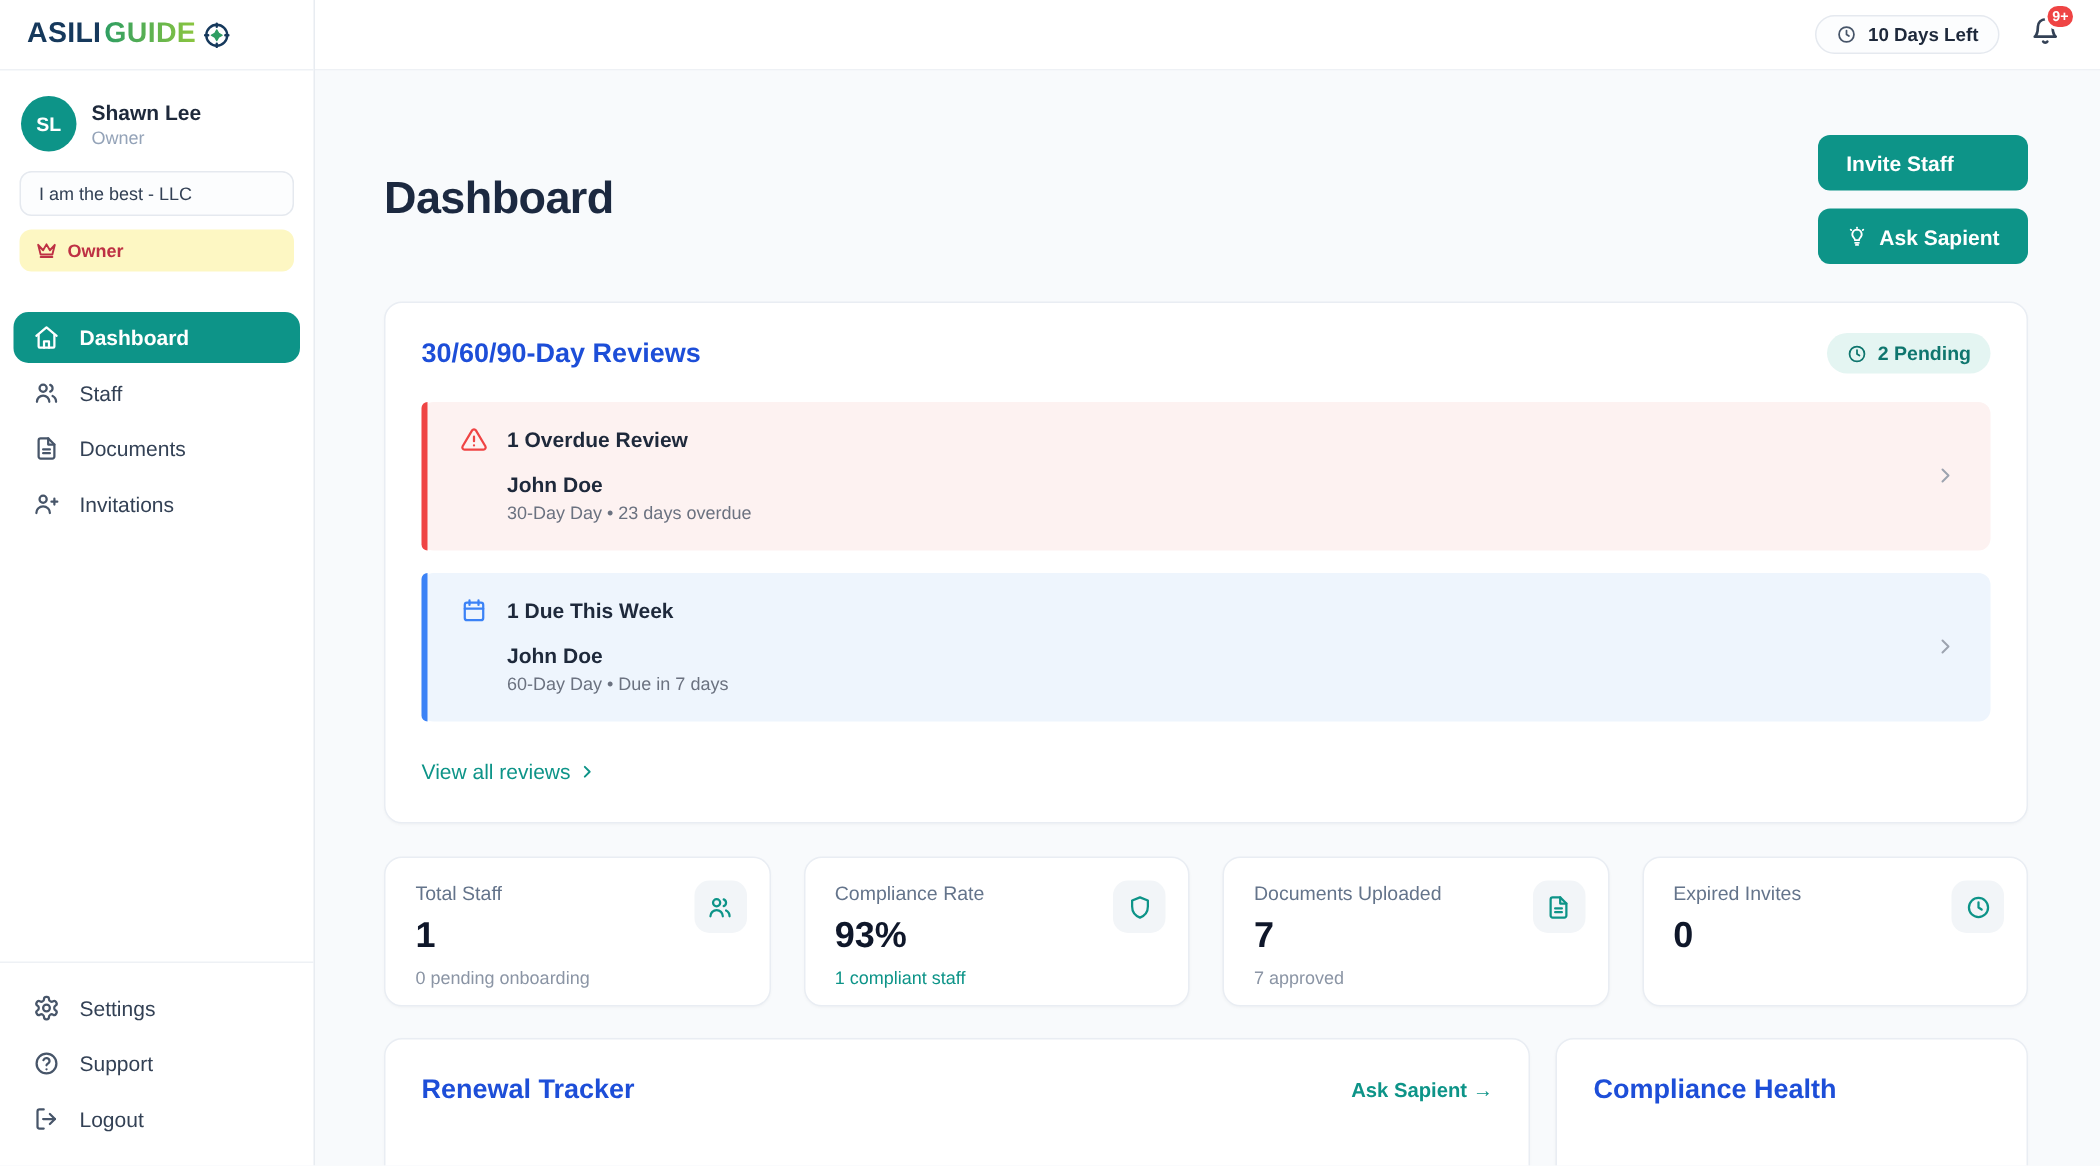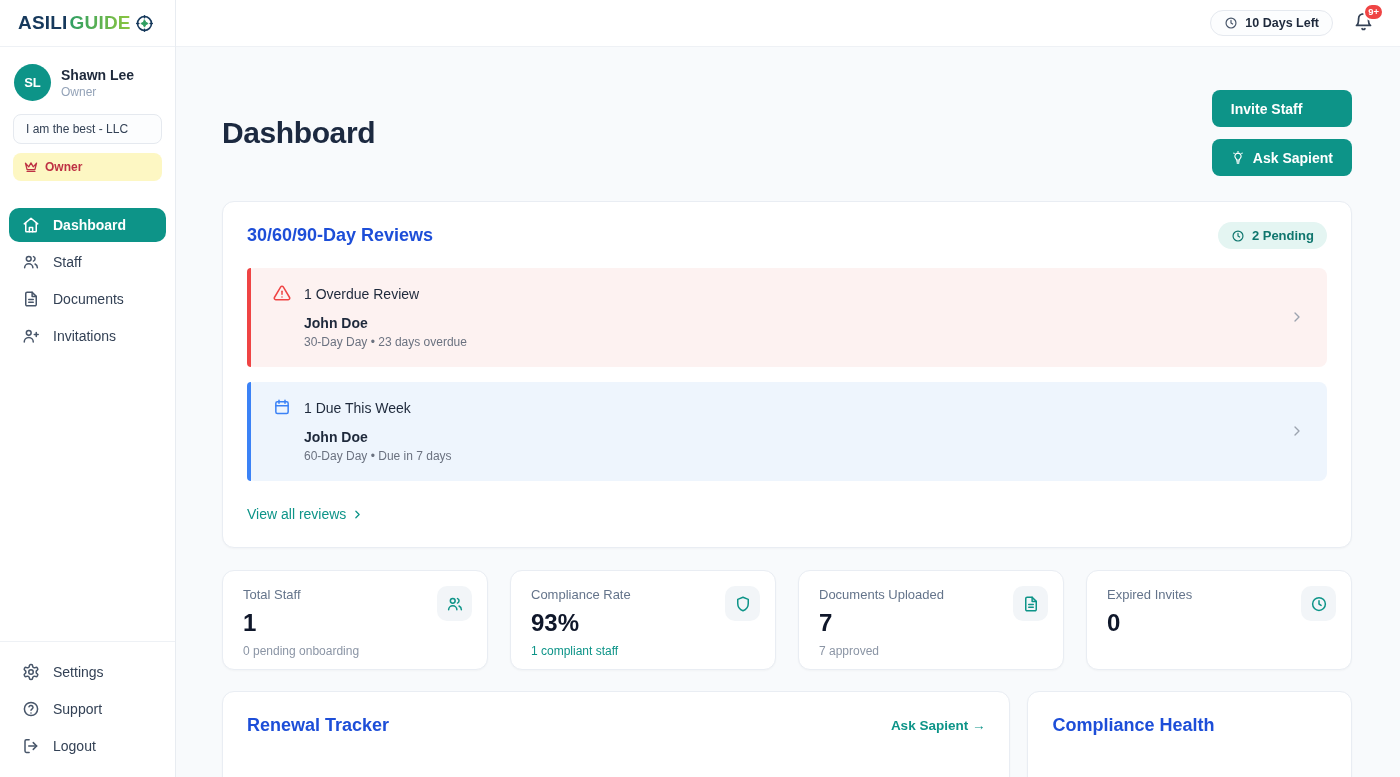--- a/index.html
+++ b/index.html
@@ -7,21 +7,21 @@
   body {
     font-family:"Liberation Sans", sans-serif;
     background:#f8fafc; color:#1e293b;
     display:flex;
   }
   svg { fill:none; stroke:currentColor; stroke-width:2; stroke-linecap:round; stroke-linejoin:round; }
   .ic { width:18px; height:18px; flex:none; }
   .ic-sm { width:14px; height:14px; flex:none; }
 
   
-  .sidebar { width:176px; height:100%; background:#ffffff; border-right:1px solid #e8ecf1; display:flex; flex-direction:column; flex:none; }
+  .sidebar { width:210px; height:100%; background:#ffffff; border-right:1px solid #e8ecf1; display:flex; flex-direction:column; flex:none; }
   .logo-row { height:47px; display:flex; align-items:center; padding-left:18px; border-bottom:1px solid #eef1f5; gap:2px; }
   .logo-text { font-size:19px; font-weight:800; letter-spacing:.2px; }
   .logo-primary { color:#16395c; }
   .logo-secondary { color:#3fa75f; background:linear-gradient(90deg,#2f9e62,#8dc63f); -webkit-background-clip:text; background-clip:text; -webkit-text-fill-color:transparent; }
   .logo-compass { width:19px; height:19px; color:#16395c; margin-left:2px; }
 
   .profile { display:flex; align-items:center; gap:10px; padding:17px 16px 0 14px; }
   .avatar { width:37px; height:37px; border-radius:50%; background:#0d9488; color:#fff; font-size:13px; font-weight:700; display:flex; align-items:center; justify-content:center; flex:none; }
   .profile-name { font-size:14px; font-weight:700; color:#1e293b; }
   .profile-role { font-size:12px; color:#94a3b8; margin-top:2px; }
@@ -68,21 +68,21 @@
   .card-head { display:flex; align-items:center; justify-content:space-between; margin-bottom:19px; }
   .card-title { font-size:18px; font-weight:700; color:#1d4ed8; }
   .pending-badge { display:flex; align-items:center; gap:7px; background:#e4f5f2; color:#0f766e; border-radius:999px; padding:6px 13px; font-size:13px; font-weight:600; }
 
   .review-row { position:relative; border-radius:8px; padding:16px 22px 18px 26px; display:flex; align-items:center; justify-content:space-between; cursor:pointer; }
   .review-row::before { content:""; position:absolute; left:0; top:0; bottom:0; width:4px; border-radius:4px 0 0 4px; }
   .review-row.overdue { background:#fdf2f1; }
   .review-row.overdue::before { background:#ef4444; }
   .review-row.due { background:#eef5fd; margin-top:15px; }
   .review-row.due::before { background:#3b82f6; }
-  .review-head { display:flex; align-items:flex-end; gap:13px; font-size:14px; font-weight:400; color:#1e293b; }
+  .review-head { display:flex; align-items:center; gap:13px; font-size:14px; font-weight:700; color:#1e293b; }
   .review-row.overdue .review-head .ic { color:#ef4444; }
   .review-row.due .review-head .ic { color:#3b82f6; }
   .review-person { margin:13px 0 0 31px; }
   .review-name { font-size:14px; font-weight:700; color:#1e293b; }
   .review-detail { font-size:12px; color:#6b7280; margin-top:4px; }
   .review-chevron { color:#9ca3af; width:16px; height:16px; }
 
   .view-all { display:inline-flex; align-items:center; gap:5px; margin-top:25px; color:#0d9488; font-size:14px; font-weight:500; cursor:pointer; }
   .view-all .ic-sm { width:13px; height:13px; stroke-width:2.4; }
 

